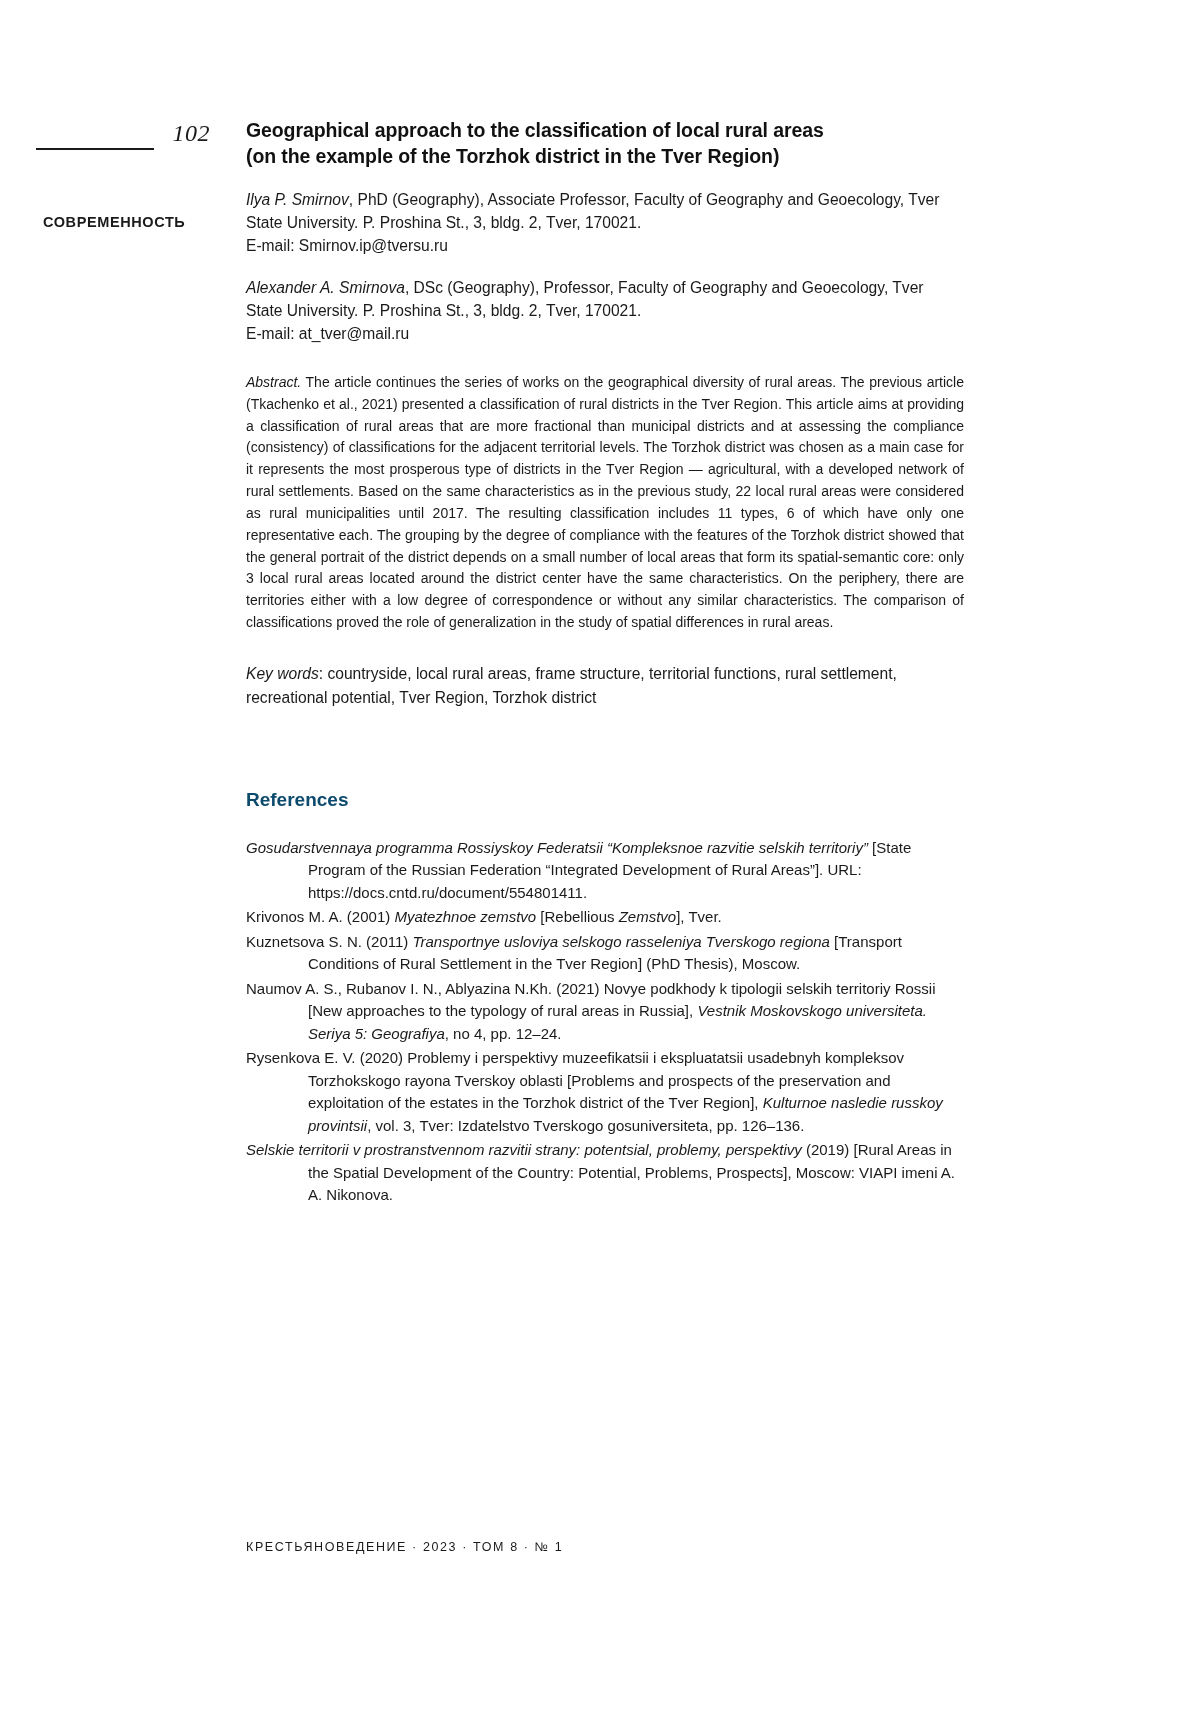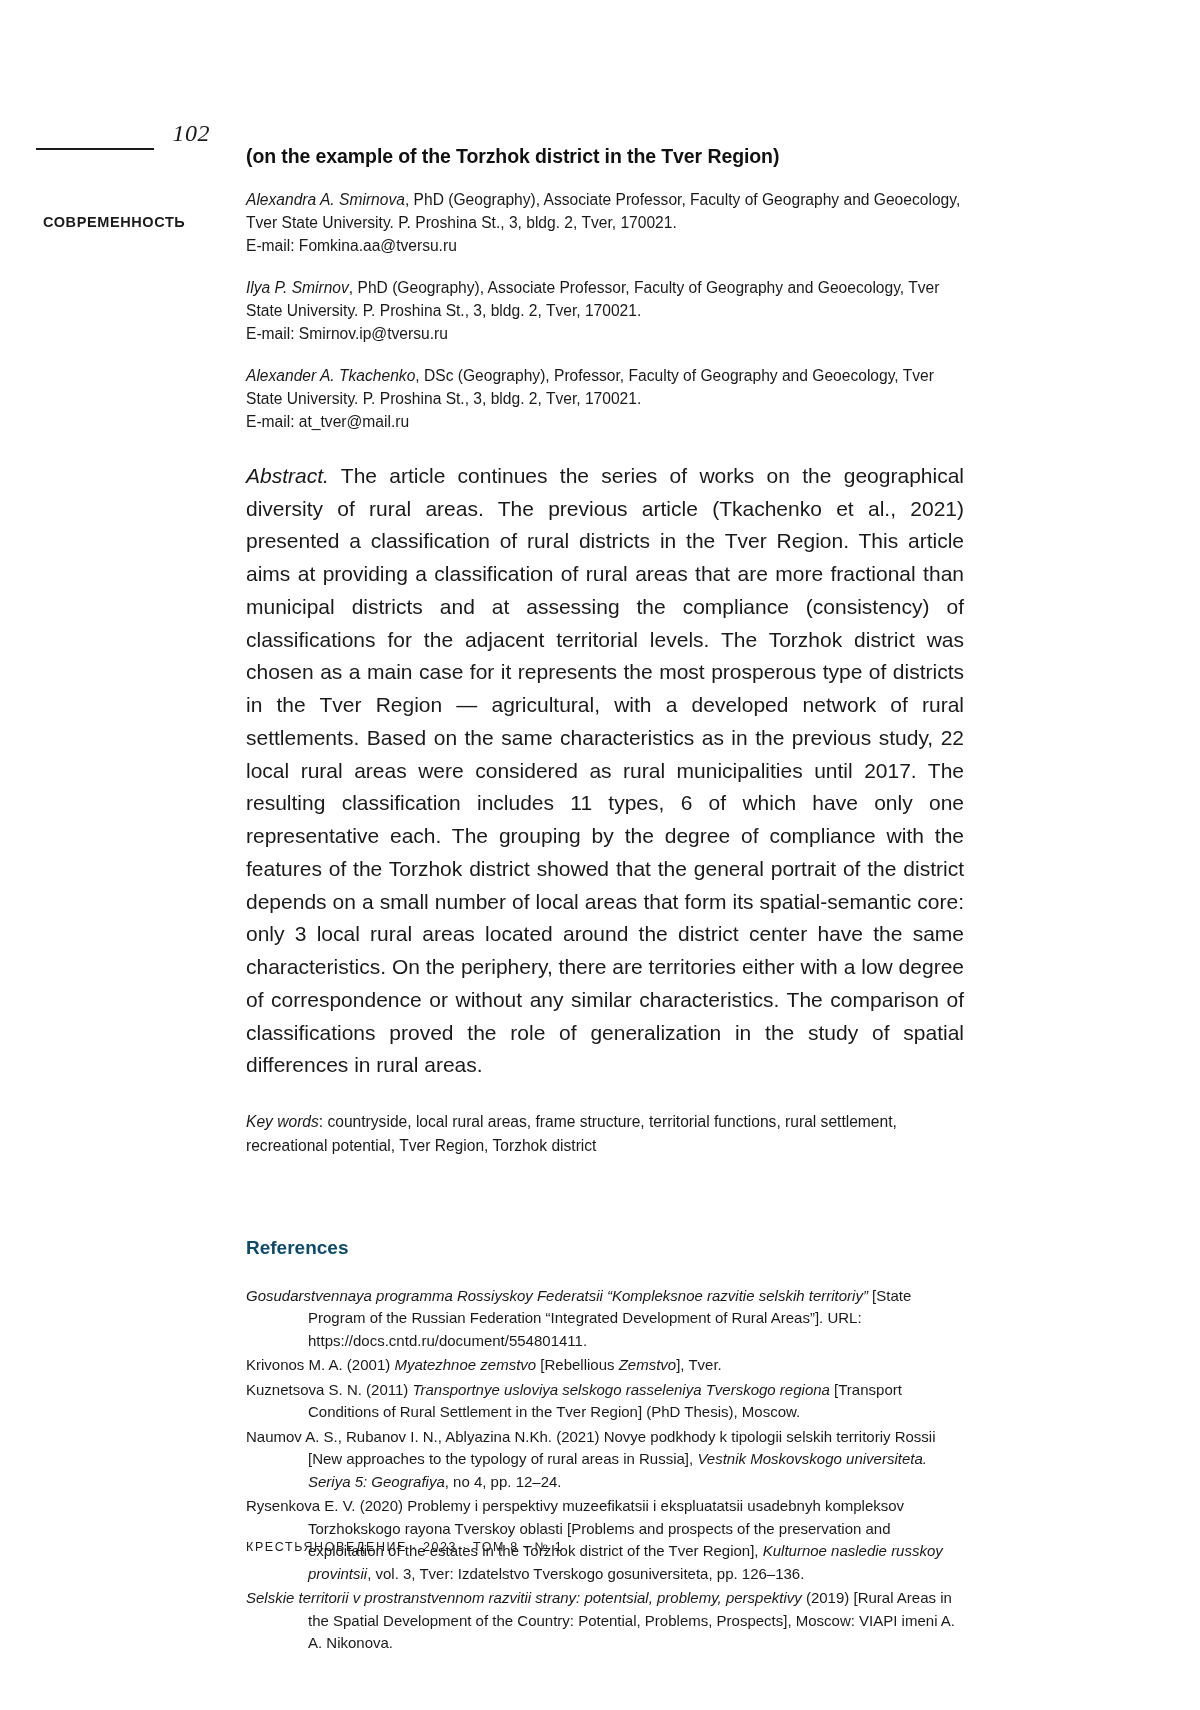--- a/index.html
+++ b/index.html
@@ -77,21 +77,21 @@
   }
   .author-block {
     font-size: 15.6px;
     line-height: 1.47;
     margin-bottom: 19px;
   }
   .author-block .nm {
     font-style: italic;
   }
   .abstract {
-    font-size: 21px;
+    font-size: 14px;
     line-height: 1.56;
     margin-top: 26px;
     text-align: justify;
   }
   .abstract .lead {
     font-style: italic;
   }
   .keywords {
     font-size: 15.6px;
     line-height: 1.56;
@@ -137,36 +137,32 @@
 
   <div class="margin-col">
     <div class="rule"></div>
     <div class="page-number">102</div>
     <div class="section-label">СОВРЕМЕННОСТЬ</div>
   </div>
 
   <div class="main-col">
 
     <h1 class="title">
-      <br>
+      <span>Geographical approach to the classification of local rural areas</span><br>
       <span>(on the example of the Torzhok district in the Tver Region)</span>
     </h1>
 
-    <div class="author-block">
-      <span class="nm">Alexandra A. Smirnova</span><span>, PhD (Geography), Associate Professor, Faculty of Geography and Geoecology, Tver State University. P. Proshina St., 3, bldg. 2, Tver, 170021.</span><br>
-      <span>E-mail: Fomkina.aa@tversu.ru</span>
-    </div>
 
     <div class="author-block">
       <span class="nm">Ilya P. Smirnov</span><span>, PhD (Geography), Associate Professor, Faculty of Geography and Geoecology, Tver State University. P. Proshina St., 3, bldg. 2, Tver, 170021.</span><br>
       <span>E-mail: Smirnov.ip@tversu.ru</span>
     </div>
 
     <div class="author-block">
-      <span class="nm">Alexander A. Tkachenko</span><span>, DSc (Geography), Professor, Faculty of Geography and Geoecology, Tver State University. P. Proshina St., 3, bldg. 2, Tver, 170021.</span><br>
+      <span class="nm">Alexander A. Smirnova</span><span>, DSc (Geography), Professor, Faculty of Geography and Geoecology, Tver State University. P. Proshina St., 3, bldg. 2, Tver, 170021.</span><br>
       <span>E-mail: at_tver@mail.ru</span>
     </div>
 
     <p class="abstract">
       <span class="lead">Abstract.</span><span> The article continues the series of works on the geographical diversity of rural areas. The previous article (Tkachenko et al., 2021) presented a classification of rural districts in the Tver Region. This article aims at providing a classification of rural areas that are more fractional than municipal districts and at assessing the compliance (consistency) of classifications for the adjacent territorial levels. The Torzhok district was chosen as a main case for it represents the most prosperous type of districts in the Tver Region — agricultural, with a developed network of rural settlements. Based on the same characteristics as in the previous study, 22 local rural areas were considered as rural municipalities until 2017. The resulting classification includes 11 types, 6 of which have only one representative each. The grouping by the degree of compliance with the features of the Torzhok district showed that the general portrait of the district depends on a small number of local areas that form its spatial-semantic core: only 3 local rural areas located around the district center have the same characteristics. On the periphery, there are territories either with a low degree of correspondence or without any similar characteristics. The comparison of classifications proved the role of generalization in the study of spatial differences in rural areas.</span>
     </p>
 
     <p class="keywords">
       <span class="lead">Key words</span><span>: countryside, local rural areas, frame structure, territorial functions, rural settlement, recreational potential, Tver Region, Torzhok district</span>
     </p>

